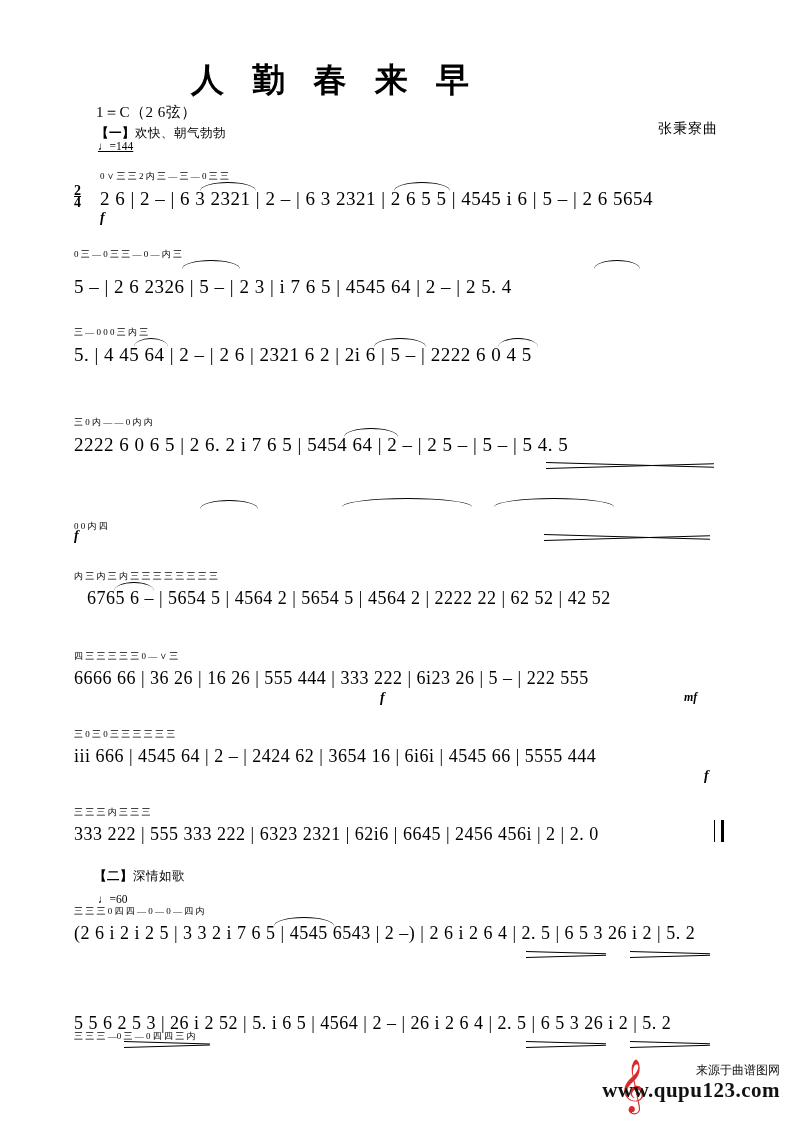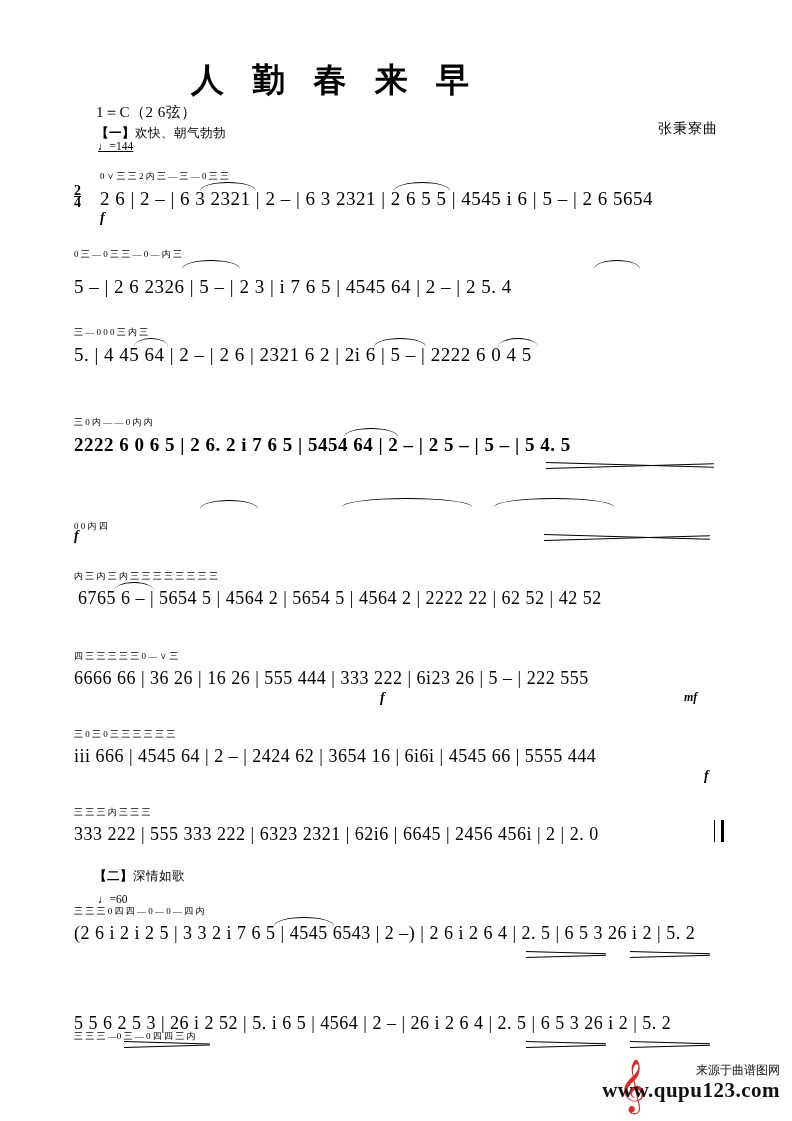--- a/index.html
+++ b/index.html
@@ -211,37 +211,37 @@
   <div class="system" style="top:326px;">
     <div class="marks" style="left:0;">三  — 0  0  0 三  内  三</div>
     <div class="notes" style="left:0;">5. | 4 45 64 | 2 – | 2 6 | 2321 6 2 | 2i 6 | 5 – | 2222 6 0 4 5</div>
     <div class="slur" style="left:60px; top:12px; width:34px;"></div>
     <div class="slur" style="left:300px; top:12px; width:52px;"></div>
     <div class="slur" style="left:424px; top:12px; width:40px;"></div>
   </div>
 
   <div class="system" style="top:416px;">
     <div class="marks" style="left:0;">三  0  内 — — 0  内  内</div>
-    <div class="notes" style="left:0;font-weight:bold;">2222 6 0 6 5 | 2 6. 2 i 7 6 5 | 5454 64 | 2 – | 2 5 – | 5 – | 5 4. 5</div>
+    <div class="notes" style="left:0;">2222 6 0 6 5 | 2 6. 2 i 7 6 5 | 5454 64 | 2 – | 2 5 – | 5 – | 5 4. 5</div>
     <div class="slur" style="left:270px; top:12px; width:54px;"></div>
     <div class="hairpin dim" style="left:472px; top:46px; width:168px;"></div>
   </div>
 
   <div class="system" style="top:488px;">
     <div class="marks" style="left:0;margin-top:32px;">0  0  内 四</div>
     <div class="slur" style="left:126px; top:12px; width:58px;"></div>
     <div class="slur" style="left:268px; top:10px; width:130px;"></div>
     <div class="slur" style="left:420px; top:10px; width:120px;"></div>
     <div class="hairpin dim" style="left:470px; top:46px; width:166px;"></div>
     <div class="dyn" style="left:0; top:40px;">f</div>
   </div>
 
   <div class="system" style="top:570px;">
     <div class="marks" style="left:0;">内 三  内 三  内 三  三  三  三  三 三  三  三</div>
-    <div class="notes" style="left:4px; font-size:18px;">6765 6 – | 5654 5 | 4564 2 | 5654 5 | 4564 2 | 2222 22 | 62 52 | 42 52</div>
+    <div class="notes" style="left:13px; font-size:18px;">6765 6 – | 5654 5 | 4564 2 | 5654 5 | 4564 2 | 2222 22 | 62 52 | 42 52</div>
     <div class="slur" style="left:40px; top:12px; width:40px;"></div>
   </div>
 
   <div class="system" style="top:650px;">
     <div class="marks" style="left:0;">四  三  三  三  三  三  0 —  ∨  三</div>
     <div class="notes" style="left:0; font-size:18px;">6666 66 | 36 26 | 16 26 | 555 444 | 333 222 | 6i23 26 | 5 – | 222 555</div>
     <div class="dyn" style="left:306px; top:40px;">f</div>
     <div class="dyn" style="left:610px; top:40px; font-size:12px;">mf</div>
   </div>
 

